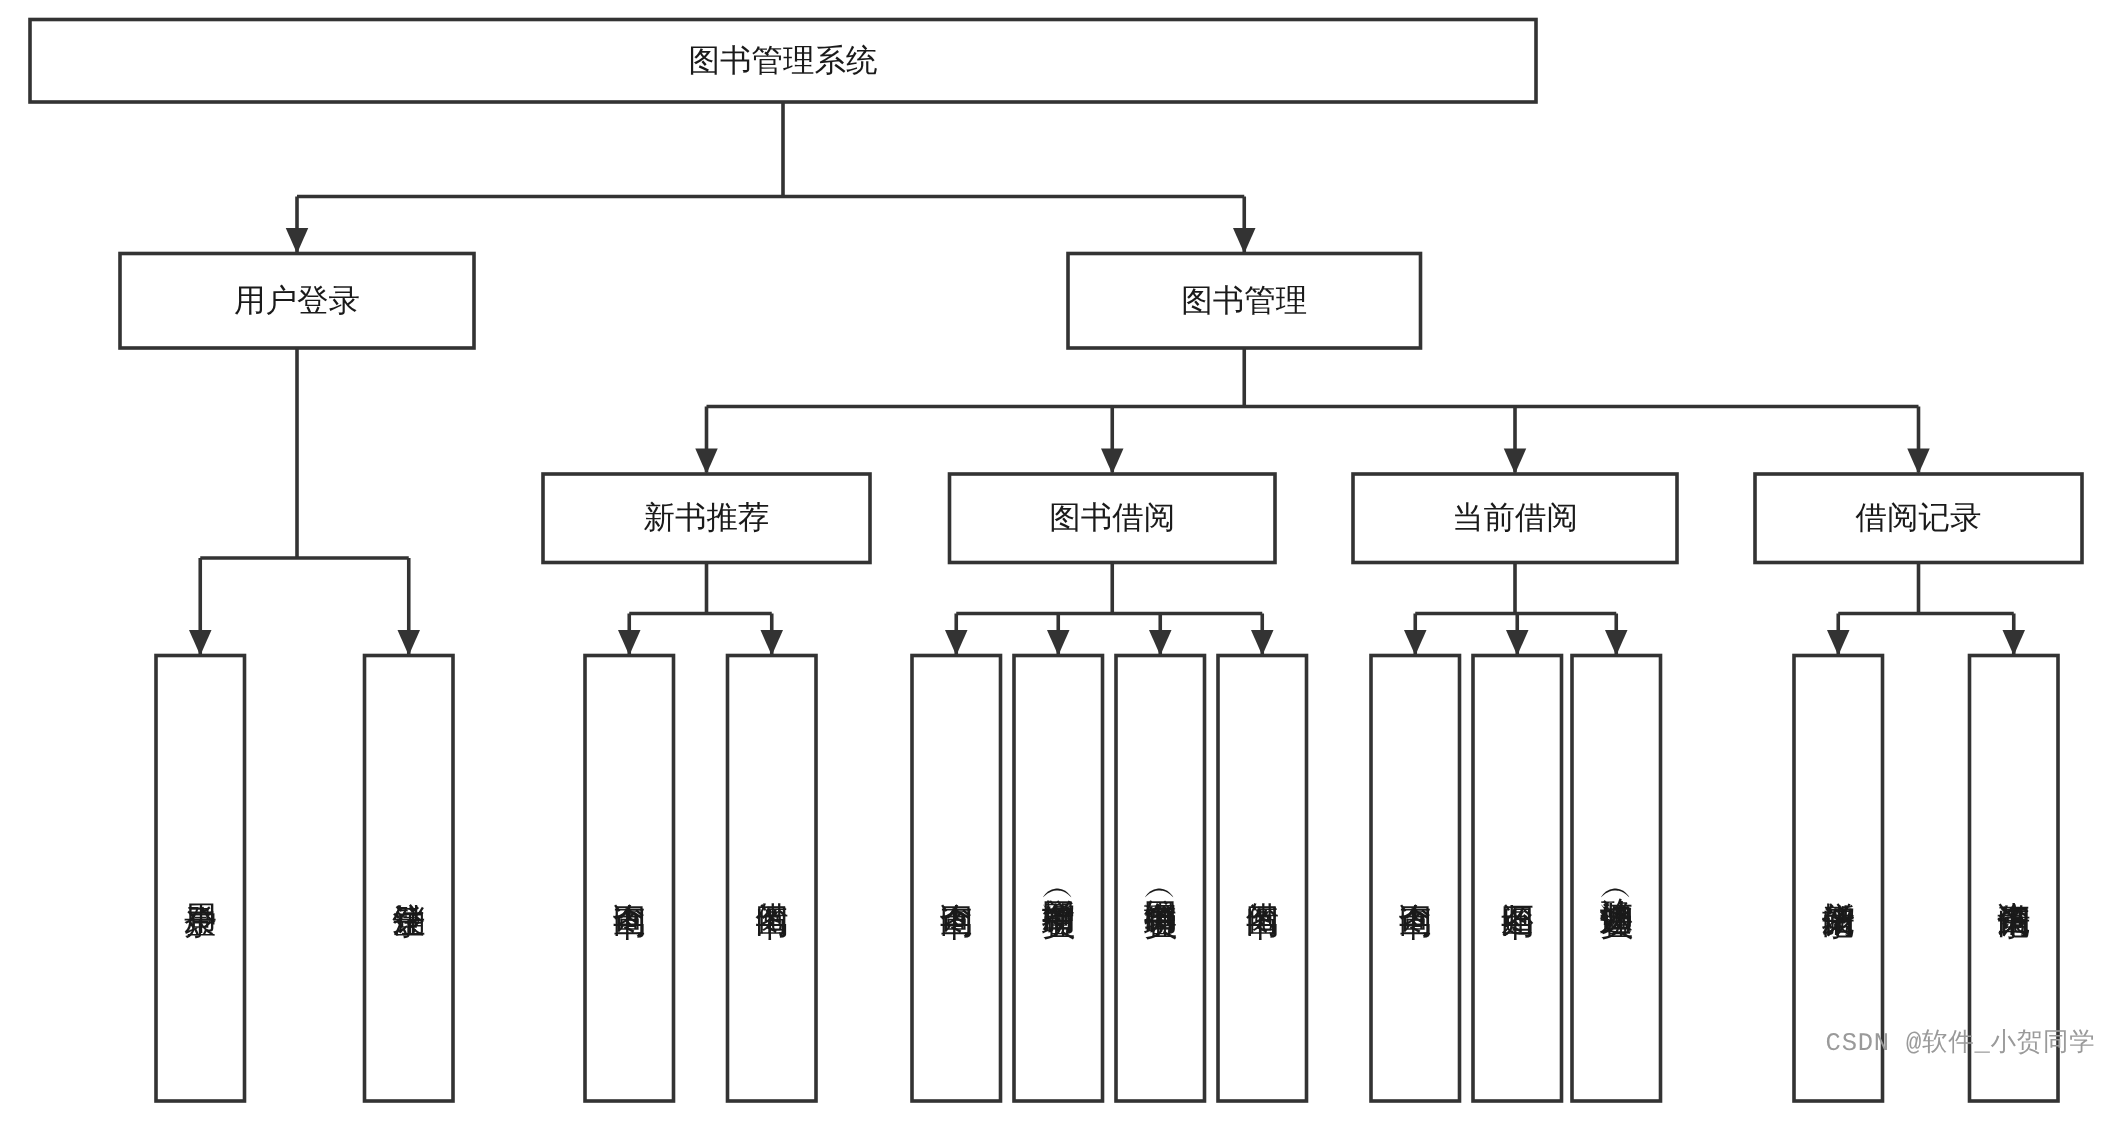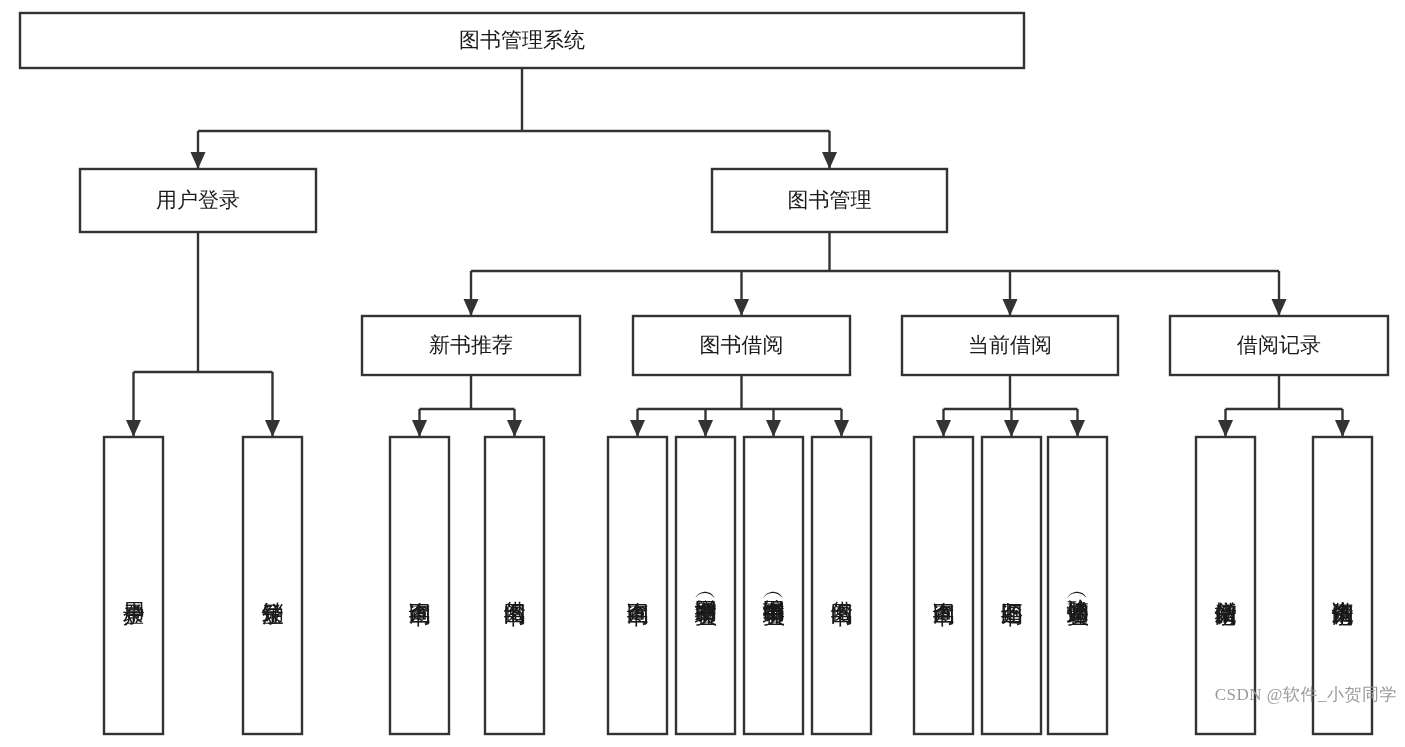--- a/index.html
+++ b/index.html
@@ -62,21 +62,21 @@
     align-items: center;
     justify-content: center;
     letter-spacing: 1px;
     white-space: nowrap;
     pointer-events: none;
   }
   #watermark {
     position: absolute;
     right: 8px;
     bottom: 4px;
-    font-family: Liberation Serif, serif;
+    font-family: Liberation Mono, monospace;
     font-size: 17px;
     color: #9a9a9a;
     letter-spacing: 0.5px;
     white-space: nowrap;
   }
 </style>
 </head>
 <body>
 
 <div id="diagram-root">

